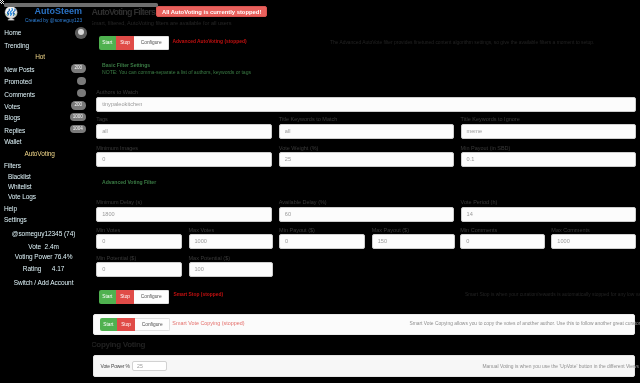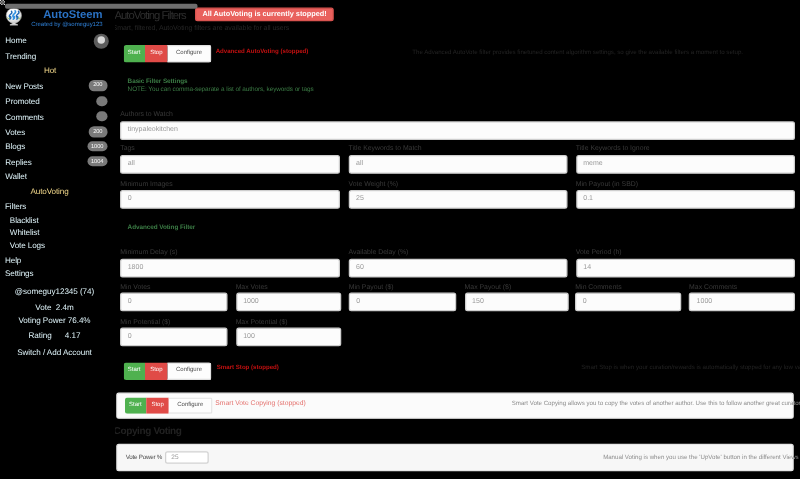--- a/index.html
+++ b/index.html
@@ -28,21 +28,21 @@
 .badge{position:absolute;border-radius:4.2px;background:#7a7a7a;color:#fafafa;font-size:4.6px;
   text-align:center;line-height:8.4px;height:8.4px;letter-spacing:-0.1px;}
 .badge.dot{width:8.4px;height:8.4px;border-radius:50%;background:#7a7a7a;}
 .badge.avatar{width:12.5px;height:12px;border-radius:50%;background:#5c5c5c;border:none;}
 .badge.avatar::after{content:"";position:absolute;left:3.2px;top:2.4px;width:6px;height:6px;border-radius:50%;background:#d8d8d8;}
 
 .acct{position:absolute;left:0px;width:87.2px;text-align:center;color:#dff4fa;font-size:6.5px;line-height:7.2px;white-space:pre;letter-spacing:-0.05px;}
 
 
 #main{position:absolute;left:0px;top:0;width:640px;height:383px;background:transparent;}
-.pagetitle{position:absolute;left:91.5px;top:7.2px;font-size:9px;font-weight:normal;color:#2e2e2e;line-height:10px;letter-spacing:-0.75px;}
+.pagetitle{position:absolute;left:91.5px;top:7.2px;font-size:9px;font-weight:bold;color:#2e2e2e;line-height:10px;letter-spacing:-0.75px;}
 .pagesub{position:absolute;left:90px;top:19.5px;font-size:5.6px;color:#262626;line-height:7px;white-space:nowrap;letter-spacing:-0.03px;}
 
 .alert{position:absolute;left:156.4px;top:6.2px;background:#e9615d;border:1px solid #d9534f;color:#fff;
   font-size:5.85px;font-weight:bold;padding:0px 4.6px;border-radius:2px;line-height:11.3px;height:11.3px;white-space:nowrap;}
 
 .btngrp{position:absolute;display:flex;border-radius:2px;overflow:hidden;}
 .btn{font-size:4.8px;line-height:13.8px;height:13.8px;text-align:center;color:#fff;letter-spacing:0px;}
 .btn.start{background:#4fb14f;width:17.6px;}
 .btn.stop{background:#e04b47;width:18px;}
 .btn.conf{background:#fdfdfd;color:#4d4d4d;width:35.2px;border:1px solid #e0e0e0;border-left:none;line-height:12.8px;height:13.8px;}

